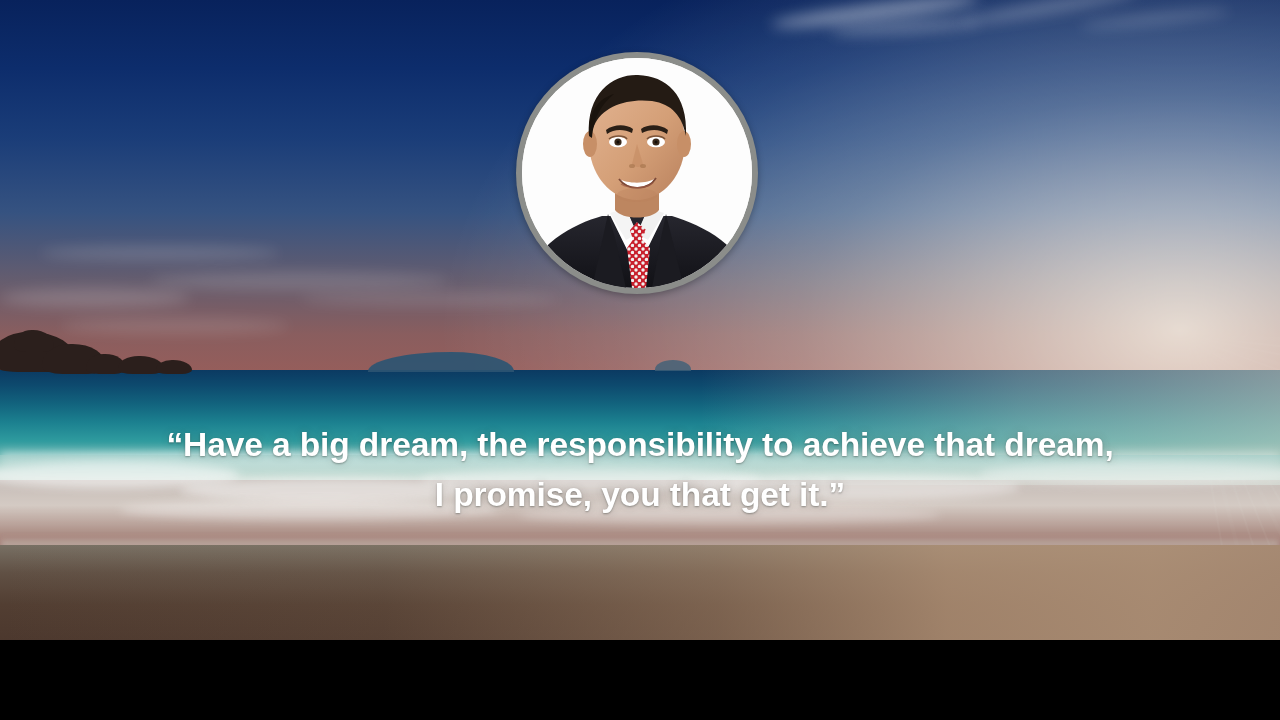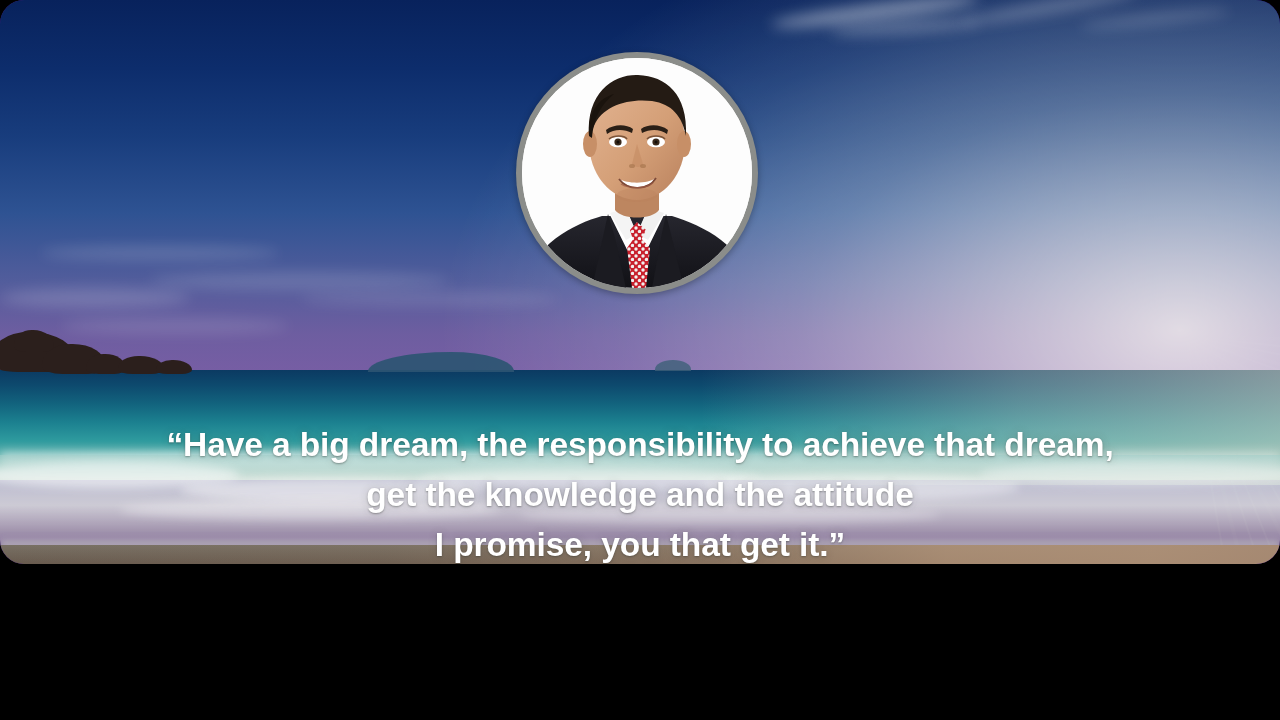--- a/index.html
+++ b/index.html
@@ -7,24 +7,23 @@
     padding: 0;
     background: #000;
   }
   body {
     font-family: "Liberation Sans", sans-serif;
   }
 
   #slide {
     position: relative;
     width: 1280px;
-    height: 564px;
+    height: 640px;
     overflow: hidden;
-    background: #4c1d95;
-    border-radius: 24px;
+    background: #7f1d1d;
   }
 
   
   .sky {
     position: absolute;
     left: 0; top: 0;
     width: 1280px;
     height: 380px;
     background:
       linear-gradient(to bottom,
@@ -404,18 +403,17 @@
           <path d="M99 126 C 107 131, 124 131, 131 125" stroke="#9c5a44" stroke-width="1.2" fill="none" opacity="0.7"></path>
 
           <ellipse cx="115" cy="137" rx="20" ry="7" fill="#b9825d" opacity="0.35"></ellipse>
         </svg>
       </div>
     </div>
   </div>
 
   <div class="quote-block">
     <div class="quote-line">“Have a big dream, the responsibility to achieve that dream,</div>
-    <div class="quote-line">get the knowledge and the attitude</div>
     <div class="quote-line">I promise, you that get it.”</div>
   </div>
 
 
 </div>
 
 </body></html>

